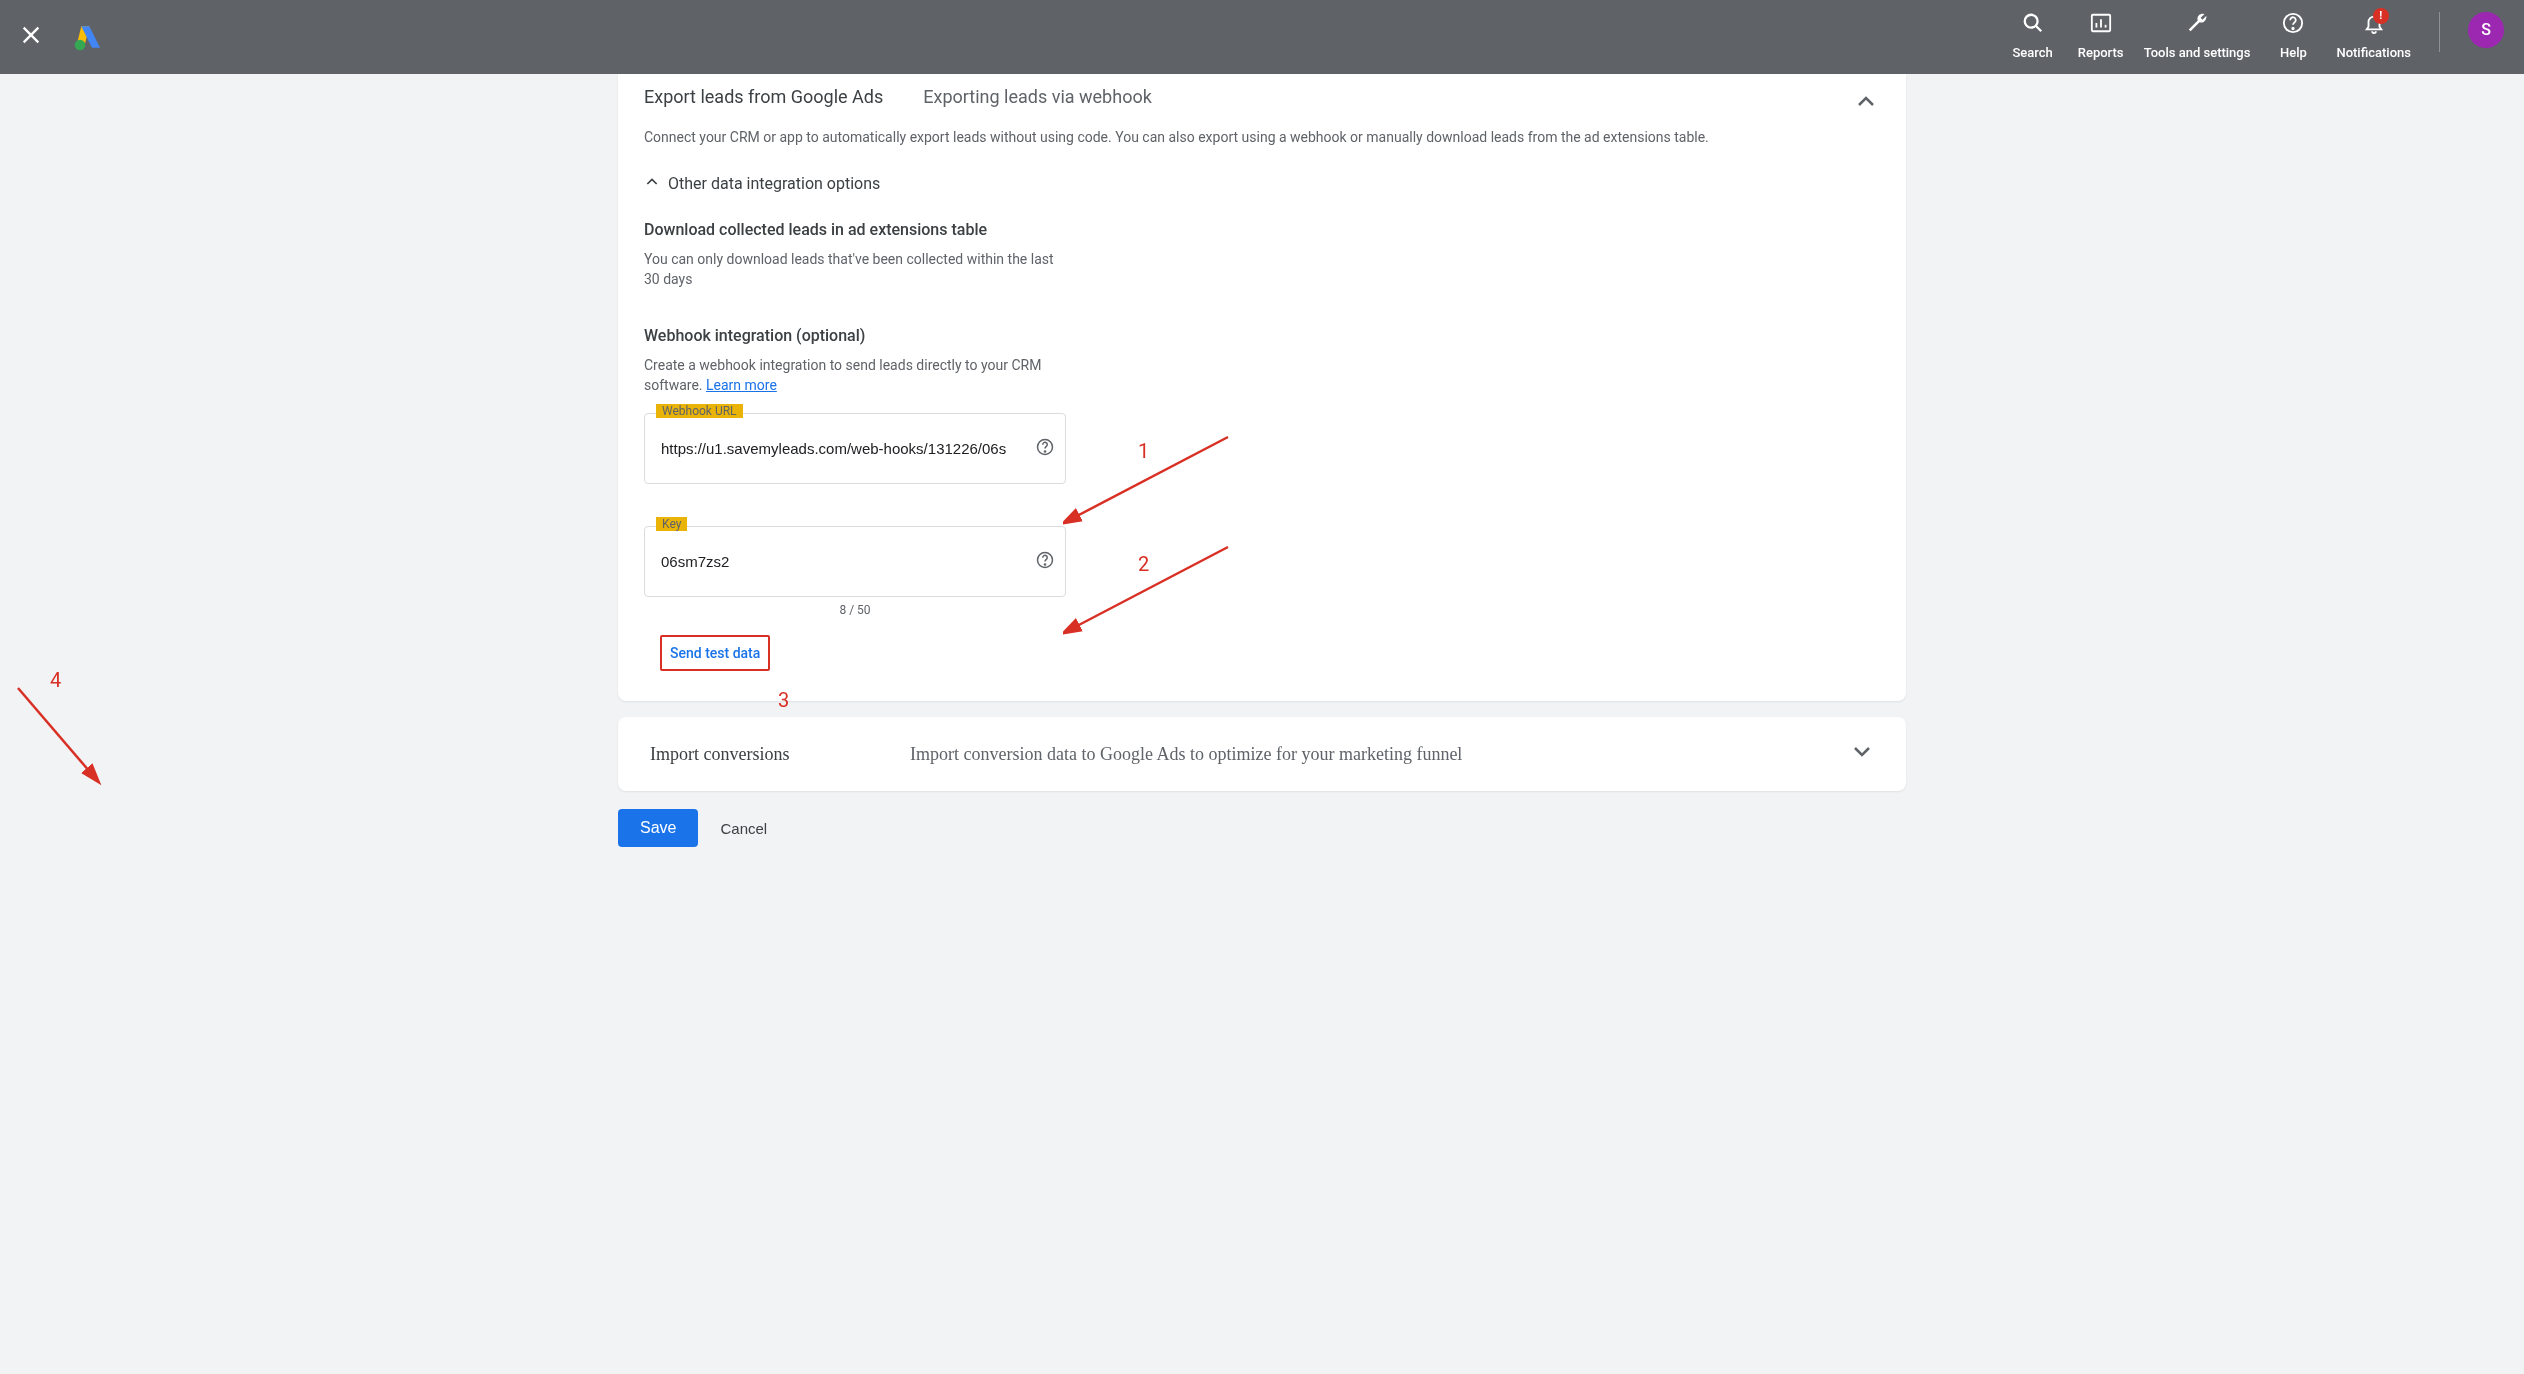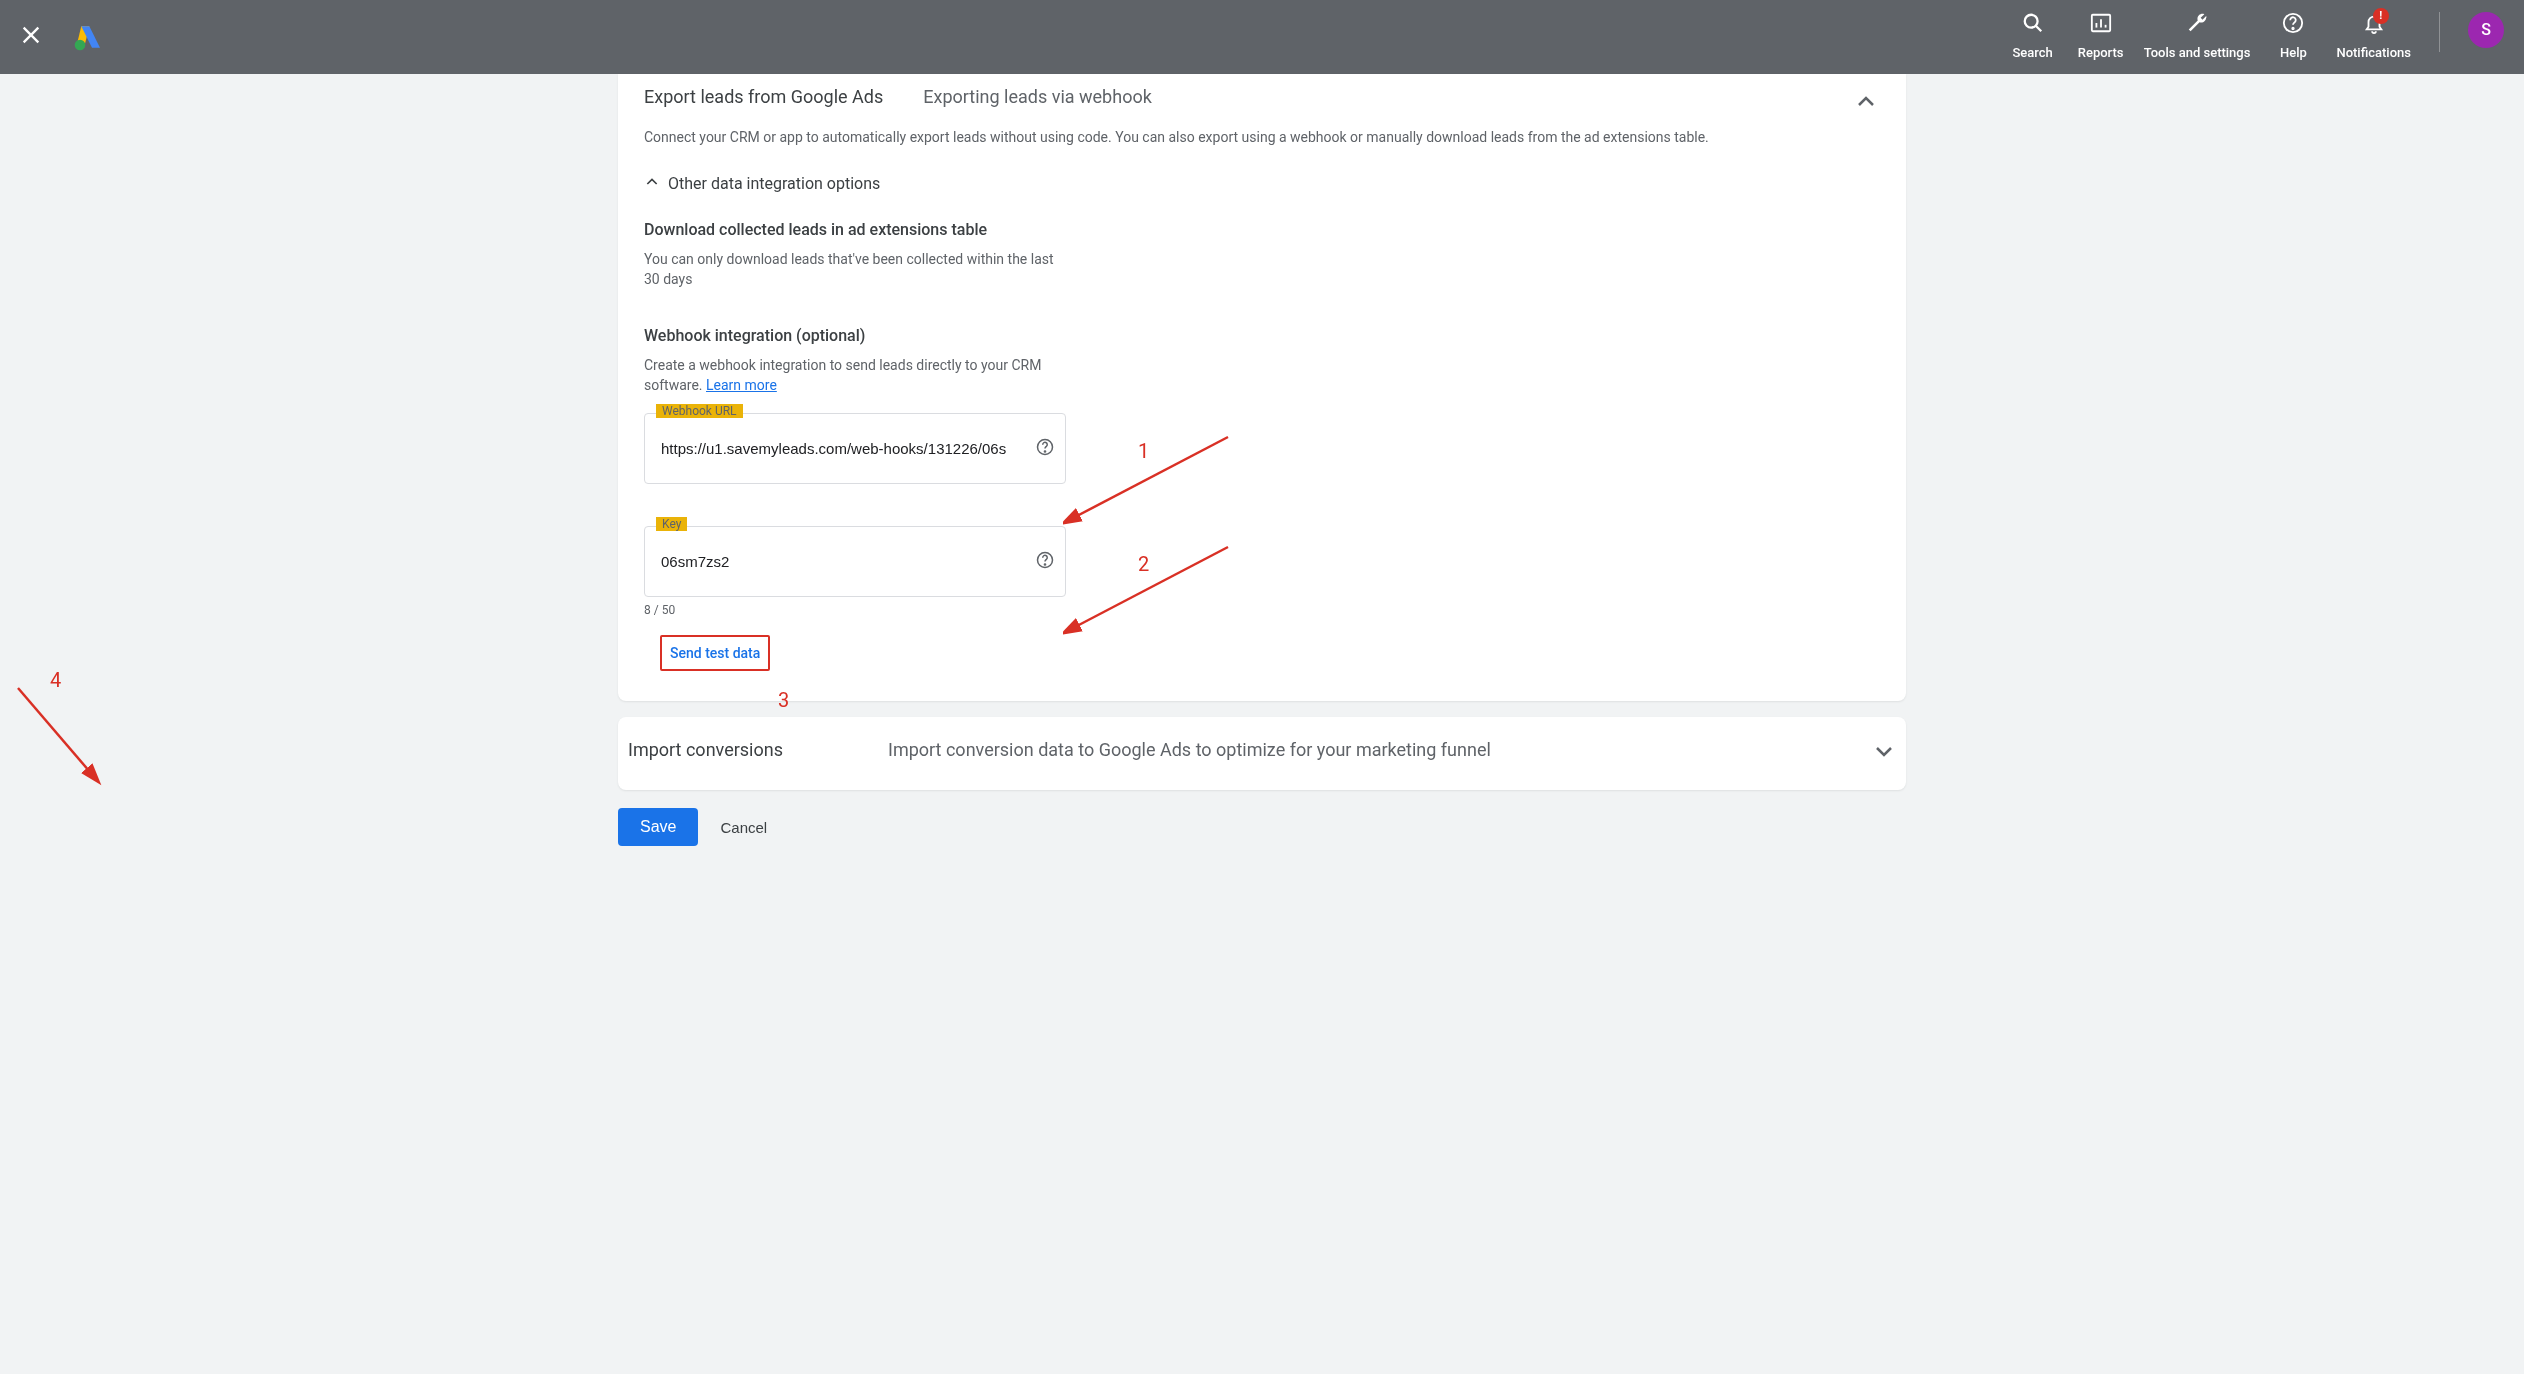--- a/index.html
+++ b/index.html
@@ -141,40 +141,41 @@
   .help-in-field {
     position: absolute;
     right: 12px; top: 50%;
     transform: translateY(-50%);
     color: #5f6368;
     font-size: 16px;
     cursor: pointer;
   }
   .counter {
     font-size: 12px; color: #5f6368;
-    text-align: left; width: 422px;
+    text-align: center; width: 422px;
     margin-top: -18px; margin-bottom: 18px;
   }
   .send-test {
     display: inline-block;
     color: #1a73e8;
     font-size: 14px;
     font-weight: 500;
     padding: 8px 8px;
     cursor: pointer;
     border: 2px solid #d93025;
     border-radius: 2px;
     margin-left: 16px;
   }
 
   .import-card {
     display: flex;
-    align-items: flex-start;
-    padding: 22px 10px;
+    align-items: center;
+    padding: 22px 32px;
     position: relative;
+    font-family: Liberation Serif, serif;
   }
   .import-title { font-size: 18px; color: #3c4043; min-width: 260px; }
   .import-desc { font-size: 18px; color: #5f6368; flex: 1; }
   .chevron-expand {
     color: #5f6368;
     font-size: 22px;
     cursor: pointer;
   }
 
   .footer-btns {

